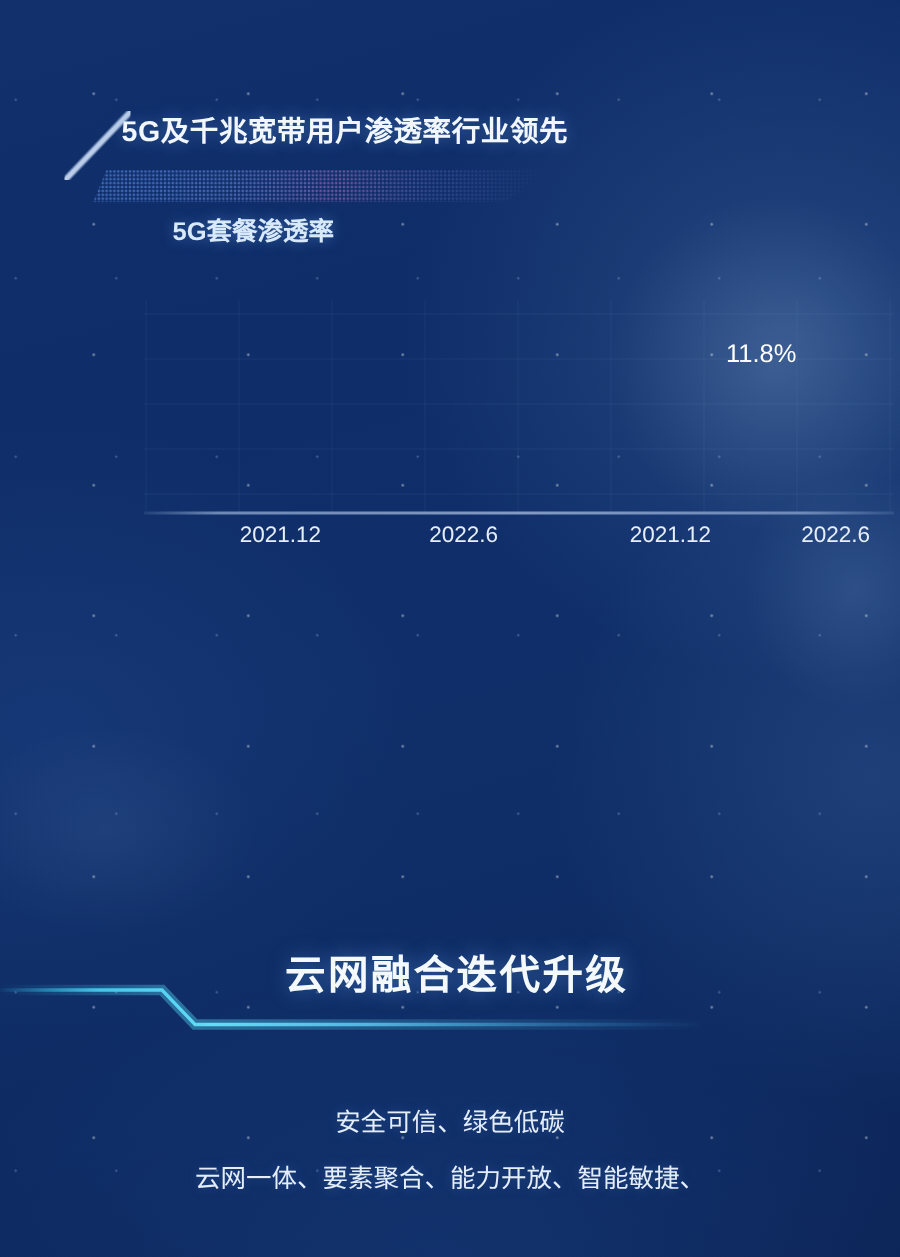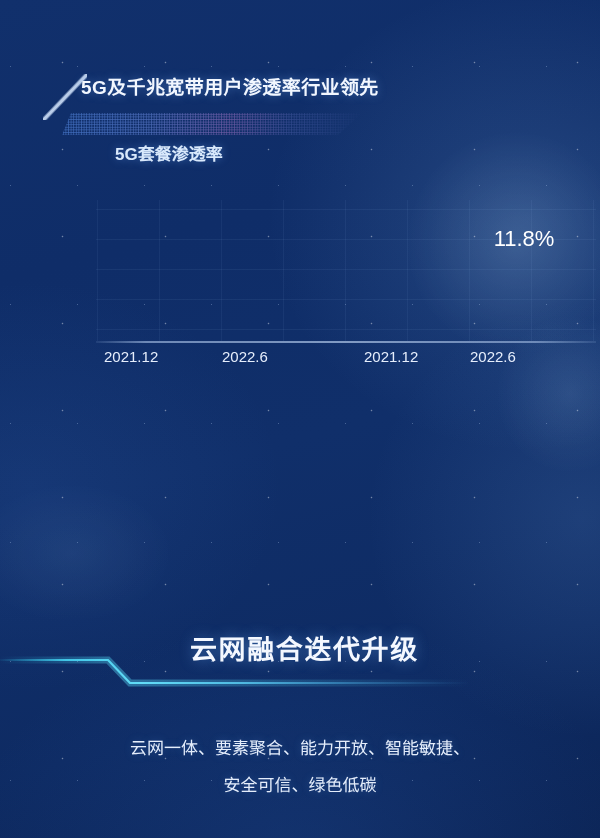--- a/index.html
+++ b/index.html
@@ -131,31 +131,30 @@
         rgba(186,210,245,0.55) 10%,
         rgba(198,220,250,0.62) 50%,
         rgba(186,210,245,0.50) 88%,
         rgba(170,200,240,0.12) 100%);
   }
   .value-label {
     position: absolute;
     top: 86px;
     width: 80px;
     margin-left: -40px;
-    text-align: center;
-    font-size: 22px;
+    font-size: 17px;
     color: #ffffff;
     white-space: nowrap;
   }
   .tick-label {
     position: absolute;
     top: 208px;
     width: 110px;
     margin-left: -55px;
-    text-align: left;
+    text-align: right;
     font-size: 15px;
     color: #e6eefc;
     white-space: nowrap;
   }
 
   
   .callout {
     position: absolute;
     left: 113px; top: 400px;
     width: 374px; height: 122px;
@@ -283,17 +282,17 @@
           <stop offset="100%" stop-color="#58dcf8" stop-opacity="0.0"></stop>
         </linearGradient>
       </defs>
       <path d="M0 42 L108 42 L130 65 L470 65" fill="none" stroke="url(#stepGlow)" stroke-width="7"></path>
       <path d="M0 42 L108 42 L130 65 L470 65" fill="none" stroke="url(#stepGrad)" stroke-width="2.2"></path>
     </svg>
     <div class="section-title">云网融合迭代升级</div>
   </div>
 
   <div class="footer">
+    <div class="footer-line">安全可信、绿色低碳</div>
     <div class="footer-line">云网一体、要素聚合、能力开放、智能敏捷、</div>
-    <div class="footer-line">安全可信、绿色低碳</div>
   </div>
 
 </div>
 
 </body></html>

